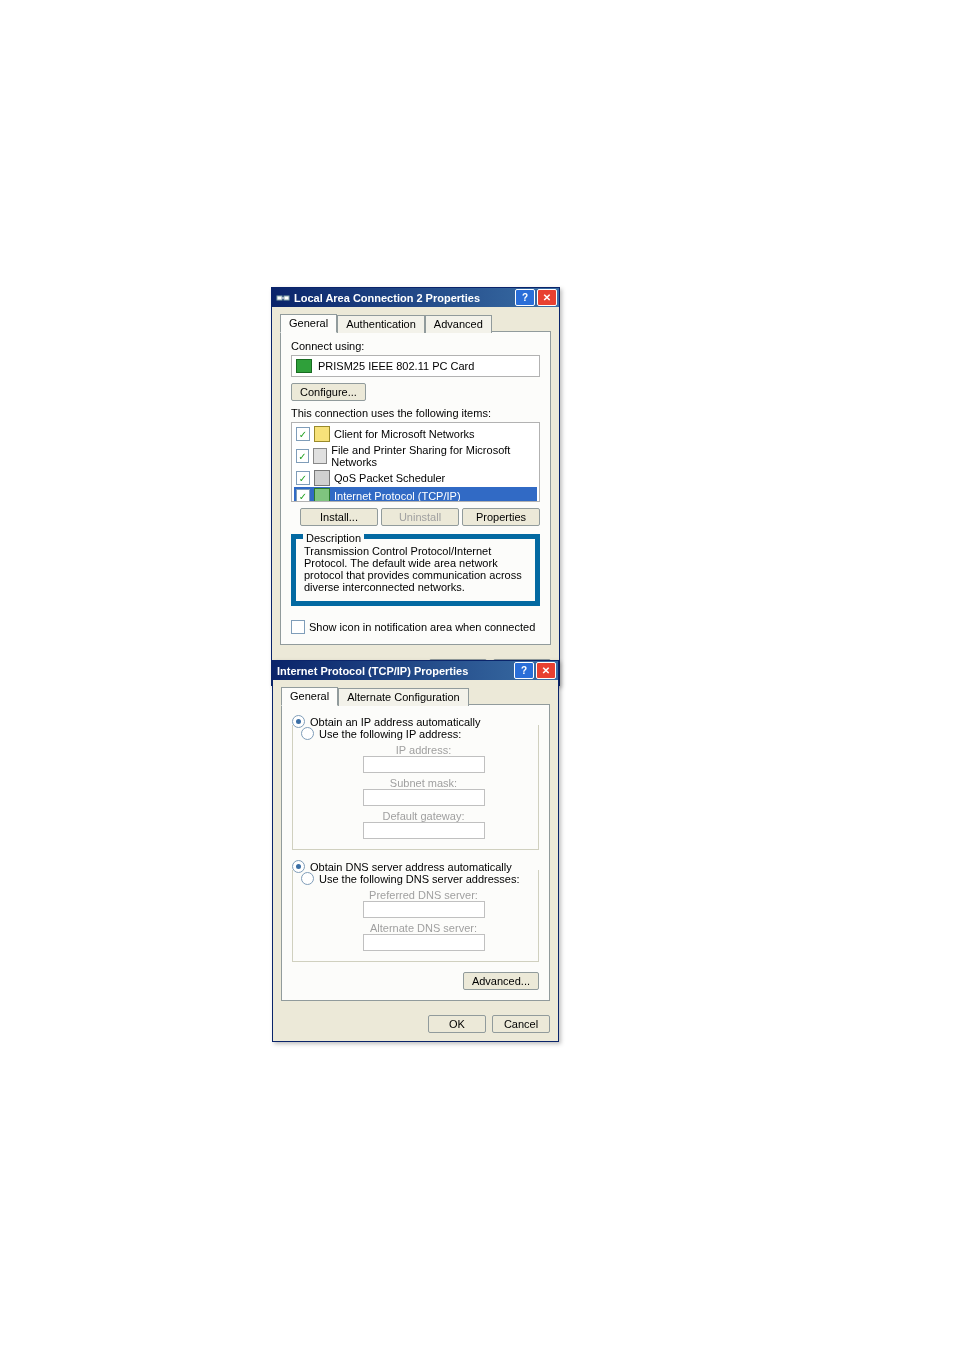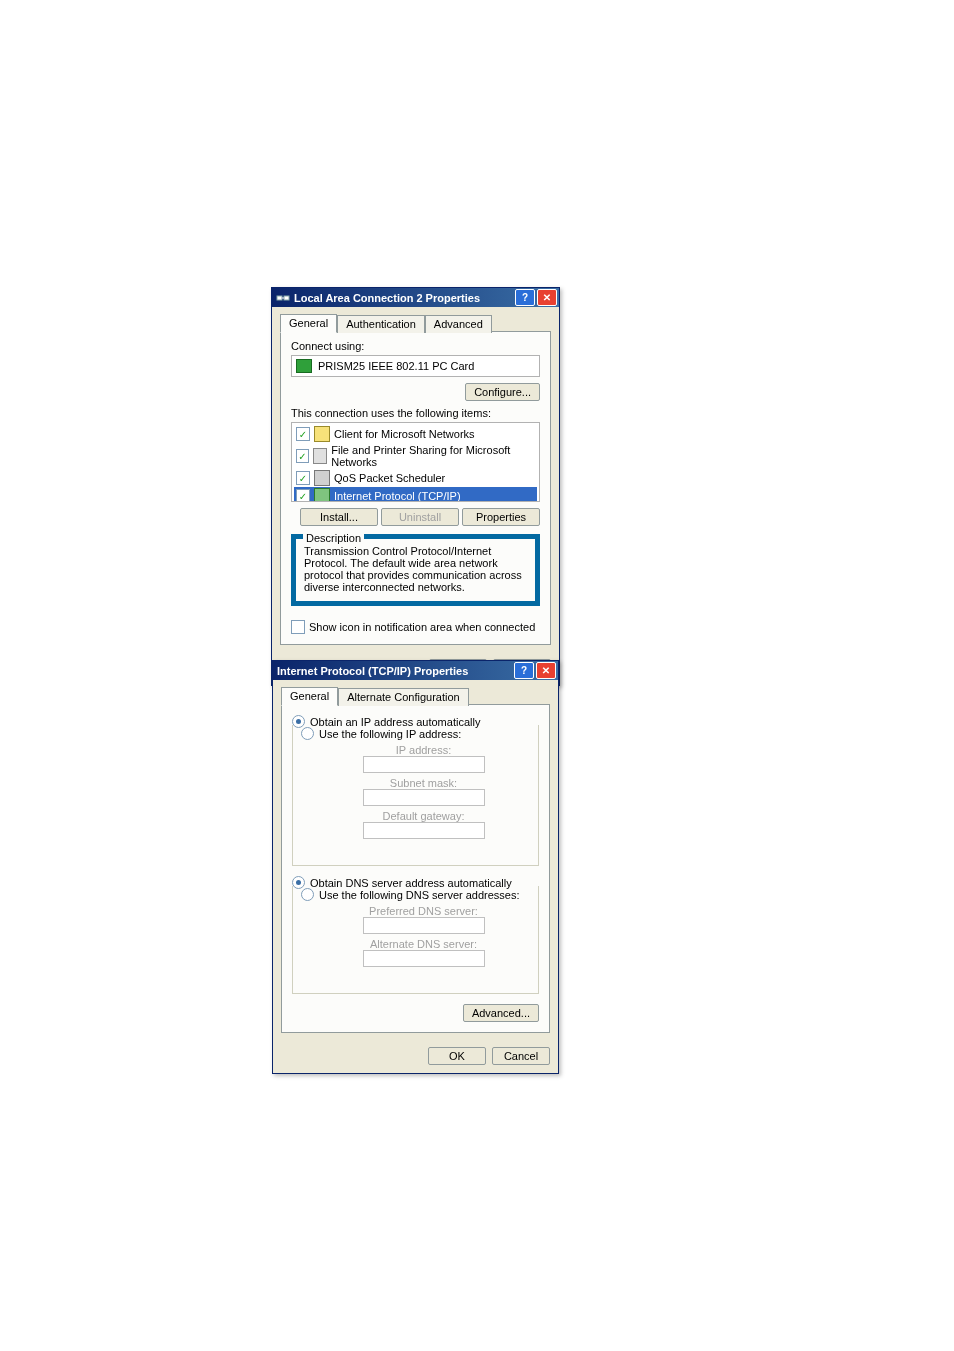--- a/index.html
+++ b/index.html
@@ -195,21 +195,21 @@
     flex-direction:column;
   }
   .ip-input {
     width: 120px; height:15px;
     border:1px solid #c0c0c0;
     background:#fff;
   }
   .fieldset {
     border: 1px solid #d0d0bf;
     margin-top: 4px;
-    padding: 4px 8px 24px 8px;
+    padding: 4px 8px 8px 8px;
   }
   .para { font-size:11px; margin:4px 0 10px 0; }
   .net-title-icon {
     width:14px; height:14px; margin-right:4px; display:inline-block;
   }
   .net-title-icon svg { width:14px; height:14px; display:block;}
 </style>
 </head>
 <body>
 
@@ -231,21 +231,21 @@
       <div class="tab active">General</div>
       <div class="tab">Authentication</div>
       <div class="tab">Advanced</div>
     </div>
     <div class="tab-panel">
       <div class="label">Connect using:</div>
       <div class="conn-using-box">
         <span class="net-icon"></span>
         <span>PRISM25 IEEE 802.11 PC Card</span>
       </div>
-      <div style="display:flex; justify-content:flex-end; margin-top:6px;">
+      <div style="display:flex; justify-content:flex-start; margin-top:6px;">
         <button class="btn">Configure...</button>
       </div>
       <div class="label" style="margin-top:6px;">This connection uses the following items:</div>
       <div class="items-box">
         <div class="item-row">
           <span class="chk">✓</span>
           <span class="iicon client"></span>
           <span class="iitxt">Client for Microsoft Networks</span>
         </div>
         <div class="item-row">

